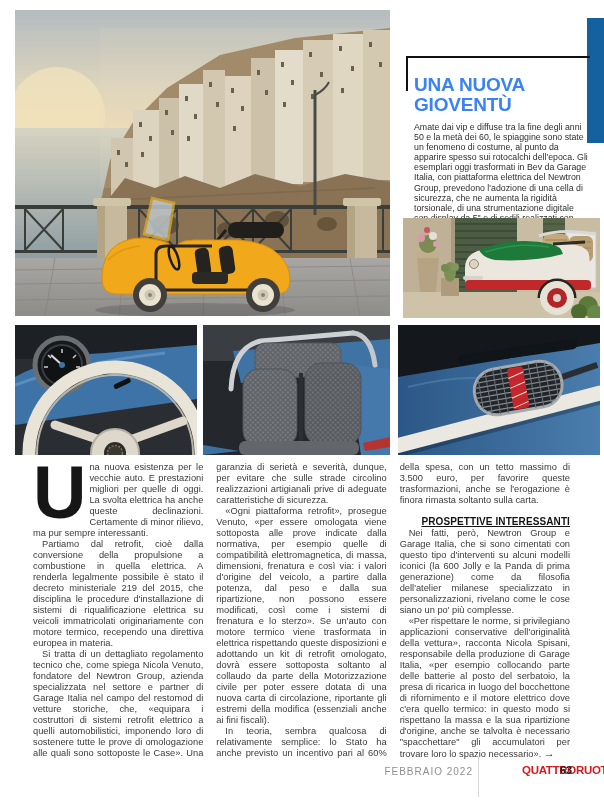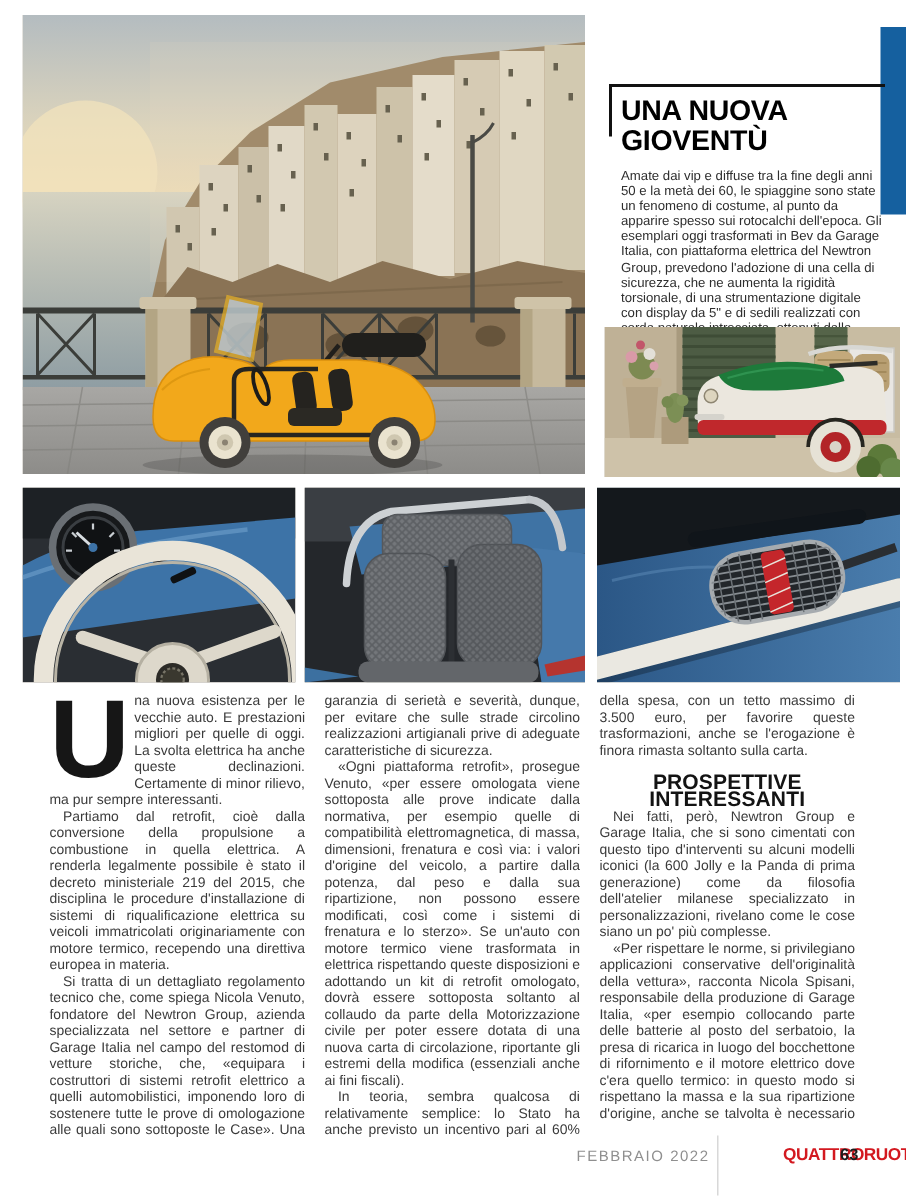--- a/index.html
+++ b/index.html
@@ -21,42 +21,42 @@
   #photo-dash{left:15px;top:325px;width:182px;height:130px;}
   #photo-seats{left:203px;top:325px;width:187px;height:130px;}
   #photo-grille{left:398px;top:325px;width:202px;height:130px;}
 
   .blue-bar{position:absolute;left:587px;top:18px;width:17px;height:125px;background:var(--accent-blue);}
 
   .sidebar{position:absolute;left:406px;top:56px;width:184px;}
   .sidebar-rule{border-top:2px solid var(--ink);position:relative;height:0;}
   .sidebar-rule::before{content:"";position:absolute;left:0;top:0;width:2px;height:33px;background:var(--ink);}
   .sidebar h2{
-    margin:7px 0 0 8px;font-size:19px;line-height:20px;font-weight:800;
-    color:#000000;letter-spacing:-0.2px;width:165px;
+    margin:17px 0 0 8px;font-size:19px;line-height:20px;font-weight:800;
+    color:#3b82f6;letter-spacing:-0.2px;width:165px;
   }
   .sidebar p{
     margin:7px 0 0 8px;width:176px;
     font-size:8.8px;line-height:10.1px;color:#2e2e2e;
   }
 
   .article{
     position:absolute;left:33px;top:462px;width:537px;height:298px;
     column-count:3;column-gap:13px;column-fill:auto;overflow:hidden;
     font-size:9.3px;line-height:11px;text-align:justify;color:#3a3a3a;
   }
   .article p{margin:0;text-indent:9px;}
   .article p.p-drop{text-indent:0;}
   .dropcap{
     float:left;font-size:74px;line-height:55px;font-weight:700;
     margin:3px 5px 0 0;color:#161616;letter-spacing:-2px;
   }
   .article h3{
-    margin:10px 0 1px 0;font-size:14px;line-height:11px;font-weight:800;
-    color:#131313;text-align:center;letter-spacing:0.1px;
+    margin:10px 0 1px 0;font-size:10px;line-height:11px;font-weight:800;
+    color:#131313;text-align:right;letter-spacing:0.1px;text-decoration:underline;
   }
   .cont-arrow{font-weight:bold;color:#1d1d1d;font-size:11px;}
 
   .f-divider{position:absolute;left:478px;top:757px;width:1px;height:40px;background:#d8d8d8;}
   .f-date{position:absolute;top:766px;right:131px;font-size:10px;letter-spacing:1px;color:#8f8f8f;}
   .f-logo{position:absolute;top:764px;left:486px;font-size:11.5px;font-weight:800;color:var(--logo-red);letter-spacing:-0.3px;margin-left:36px;}
   .f-page{position:absolute;top:764px;left:560px;font-size:11px;font-weight:800;color:#1c1c1c;text-align:center;}
 </style>
 </head>
 <body>

